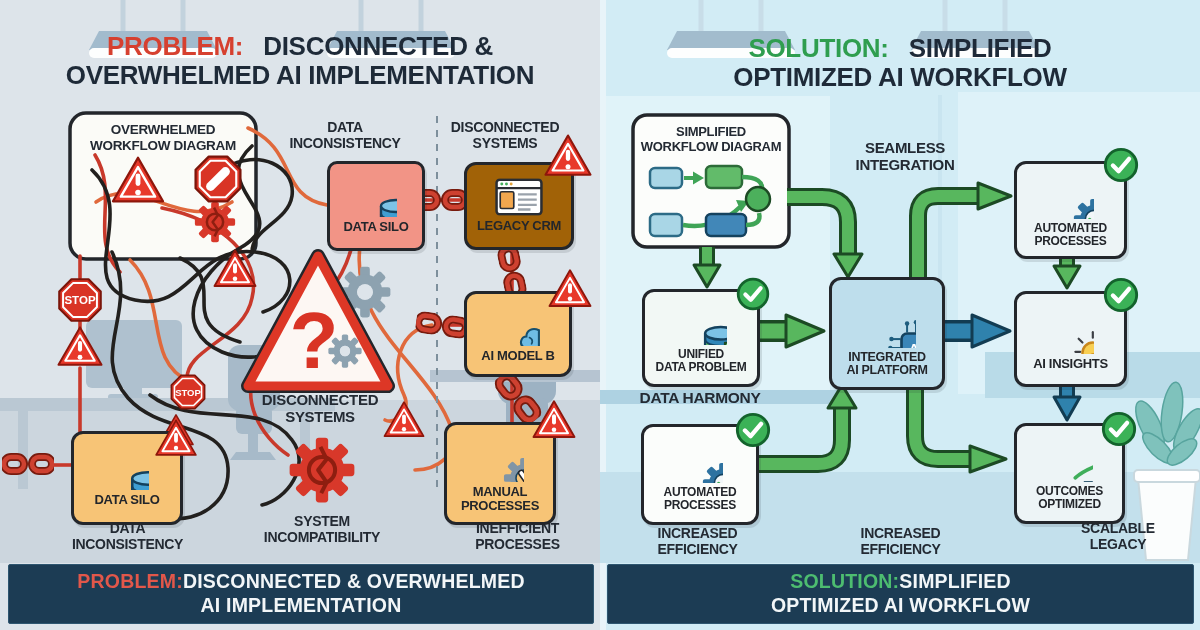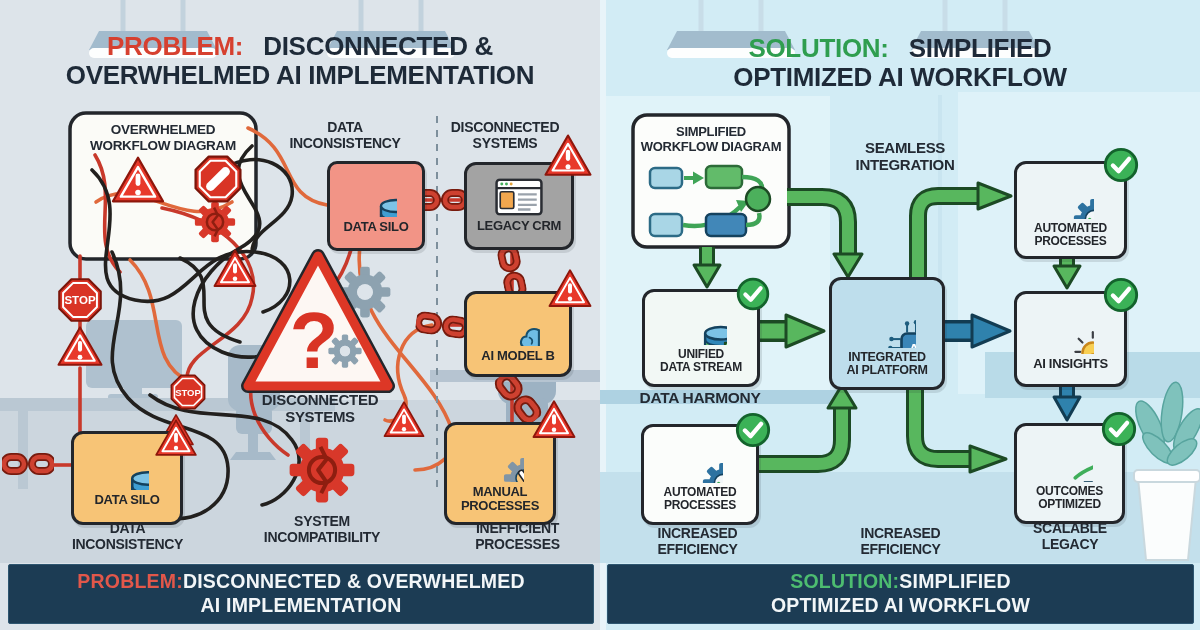--- a/index.html
+++ b/index.html
@@ -444,33 +444,33 @@
 </div>
 <div class="lbl" style="left:615px;top:389px;width:170px;font-size:15.5px">DATA HARMONY</div>
 <div class="lbl" style="left:620px;top:526px;width:155px">
   <div>INCREASED</div>
       <div>EFFICIENCY</div>
 </div>
 <div class="lbl" style="left:823px;top:526px;width:155px">
   <div>INCREASED</div>
       <div>EFFICIENCY</div>
 </div>
-<div class="lbl" style="left:994px;top:521px;width:152px">
+<div class="lbl" style="left:1042px;top:521px;width:152px">
   <div>SCALABLE</div>
       <div>LEGACY</div>
 </div>
 
 <div class="node" style="left:327px;top:161px;width:92px;height:84px;background:#f29486;border-radius:10px">
   <svg width="42" height="40" viewBox="-20 -20 40 40">
         <use href="#db"></use>
       </svg>
   <div class="nlabel" style="font-size:13px">DATA SILO</div>
 </div>
 
-<div class="node" style="left:464px;top:162px;width:104px;height:82px;background:#a3a3a3">
+<div class="node" style="left:464px;top:162px;width:104px;height:82px;background:#a16207">
   <svg width="48" height="38" viewBox="0 0 46 36">
         <use href="#browser"></use>
       </svg>
   <div class="nlabel" style="font-size:13px">LEGACY CRM</div>
   <svg class="badge" style="right:-22px;top:-32px" width="50" height="45" viewBox="0 0 60 54">
         <use href="#warn"></use>
       </svg>
 </div>
 
 <div class="node" style="left:464px;top:291px;width:102px;height:80px;background:#f7c476">
@@ -505,21 +505,21 @@
         <use href="#warn"></use>
       </svg>
 </div>
 
 <div class="node" style="left:642px;top:289px;width:112px;height:92px;background:#f2f8f5">
   <svg width="52" height="42" viewBox="-22 -20 50 40">
         <use href="#dbgreen"></use>
       </svg>
   <div class="nlabel" style="font-size:12px">
     <div>UNIFIED</div>
-    <div>DATA STREAM</div>
+    <div>DATA PROBLEM</div>
   </div>
   <svg class="badge" style="right:-14px;top:-16px" width="36" height="36" viewBox="0 0 40 40">
         <use href="#check"></use>
       </svg>
 </div>
 
 <div class="node" style="left:829px;top:277px;width:110px;height:107px;background:#bedeec">
   <svg width="58" height="58" viewBox="-26 -26 52 52">
         <use href="#chip"></use>
       </svg>

